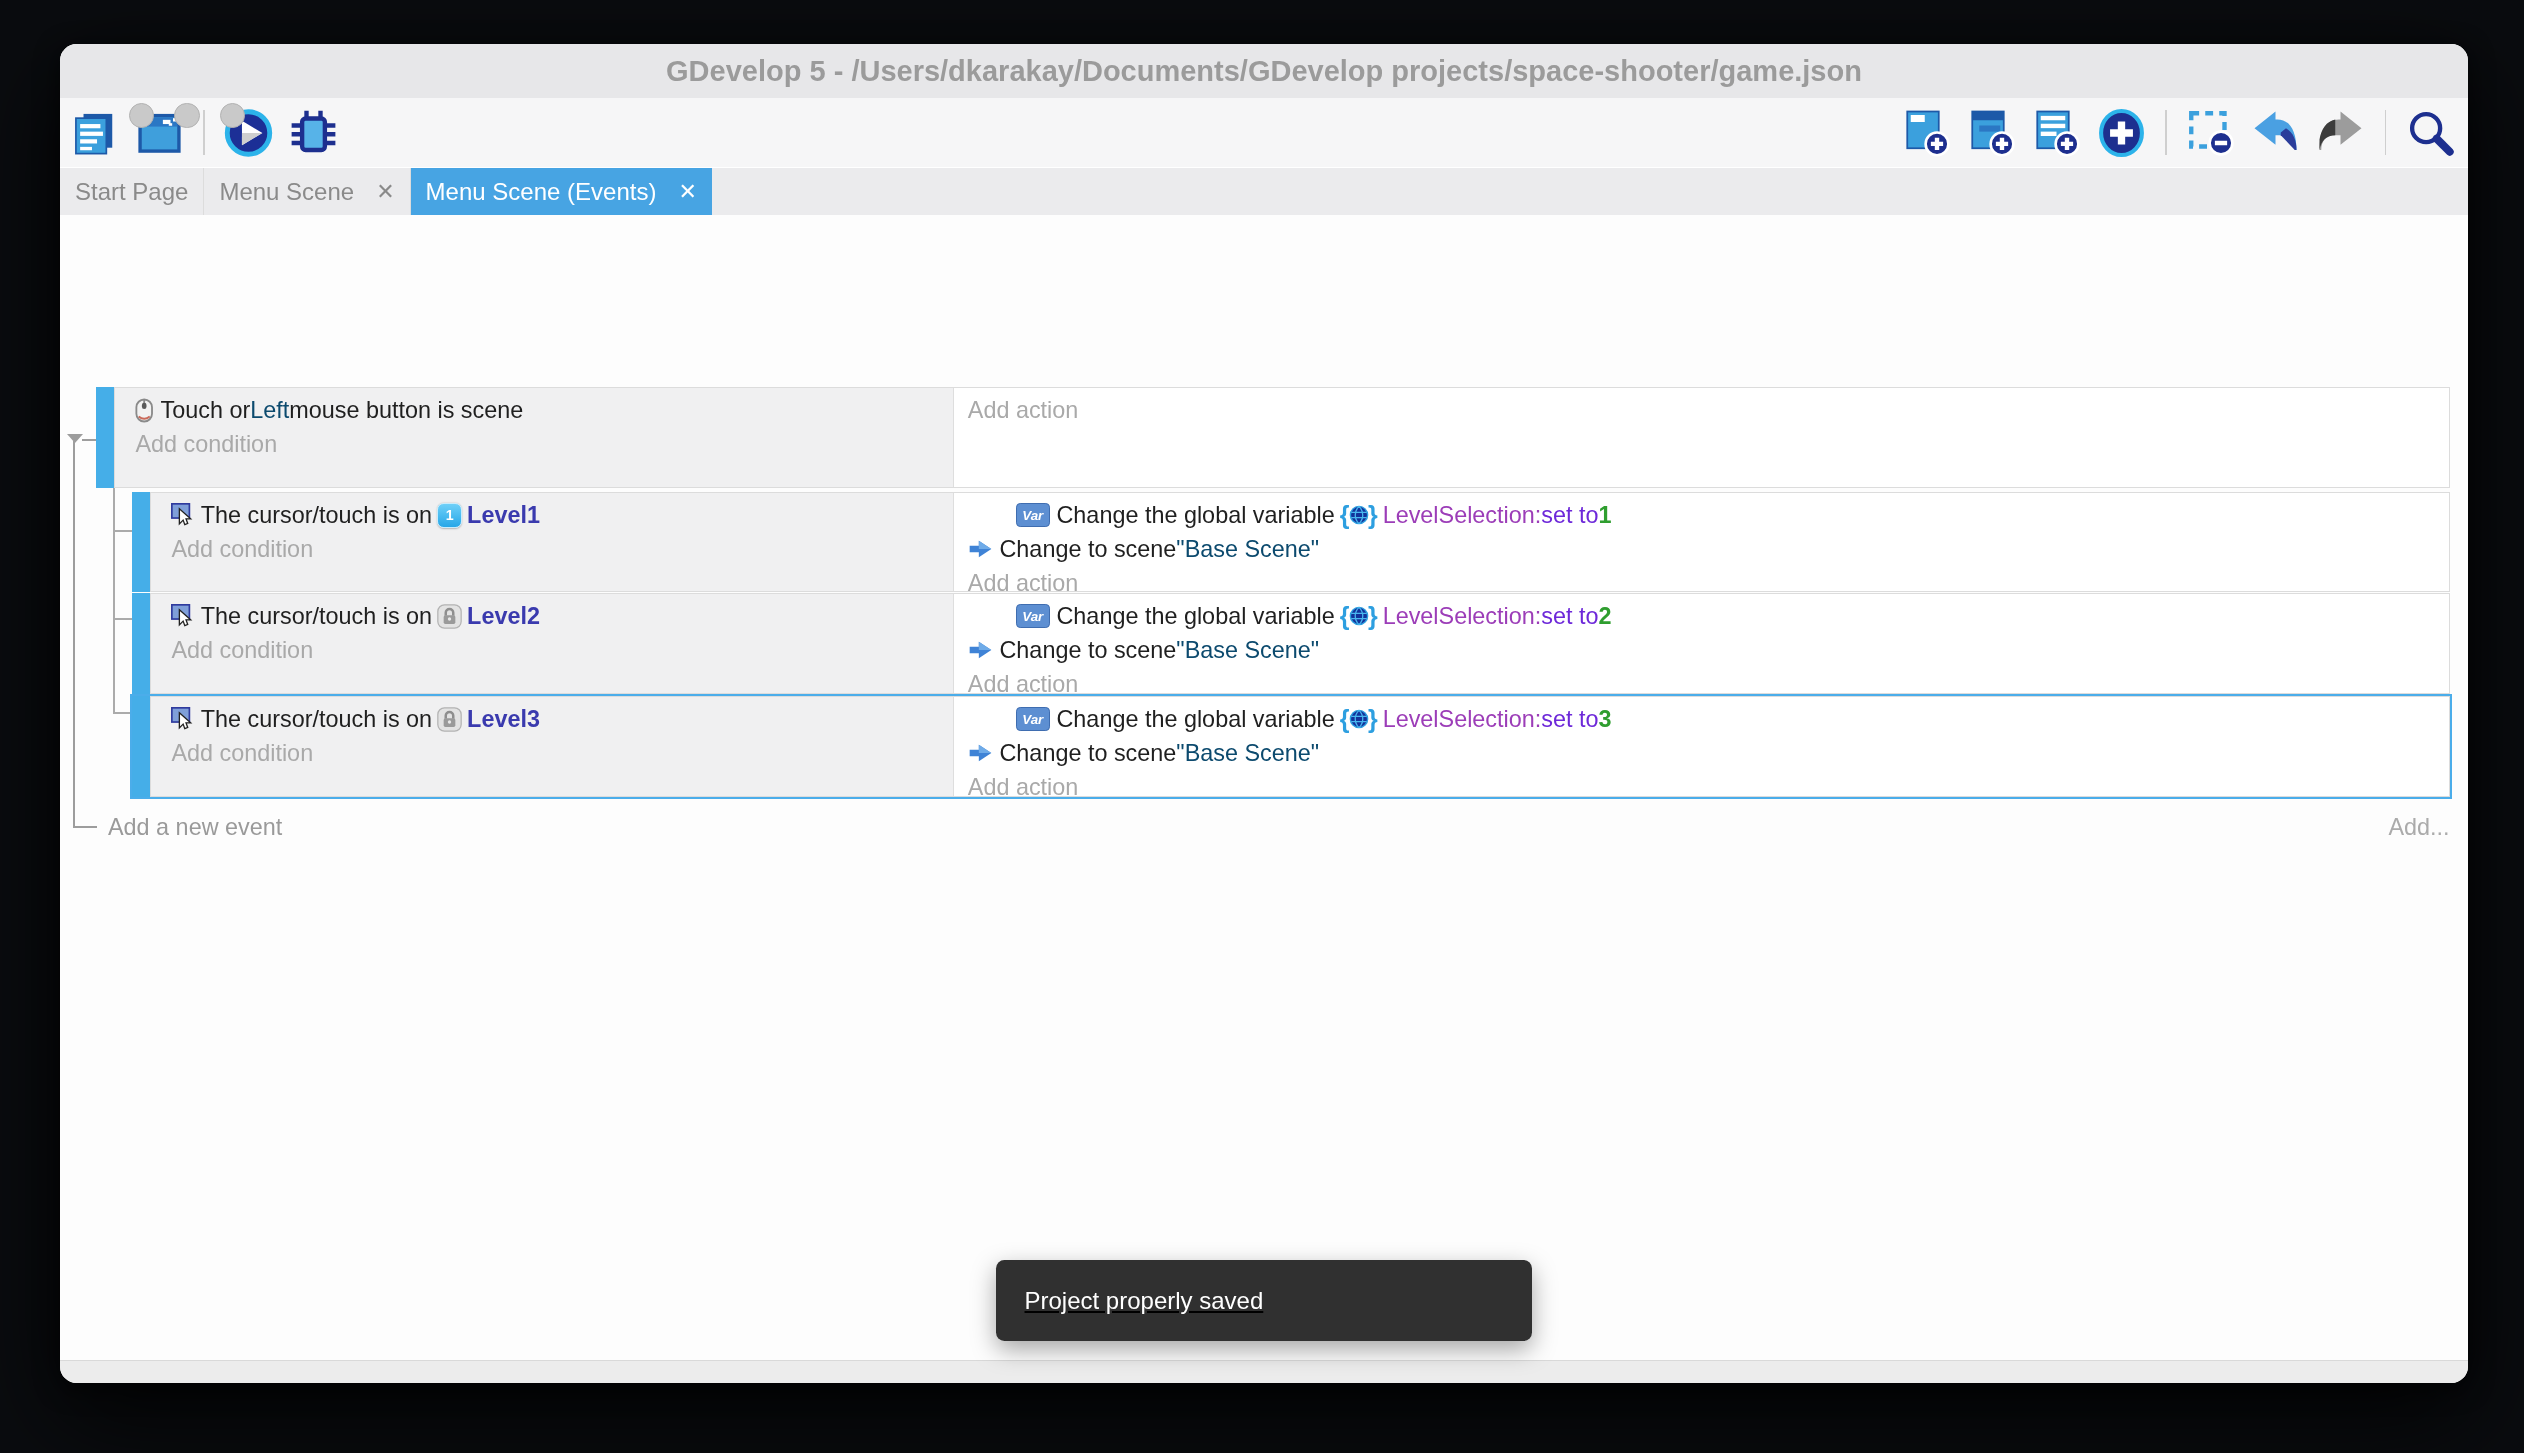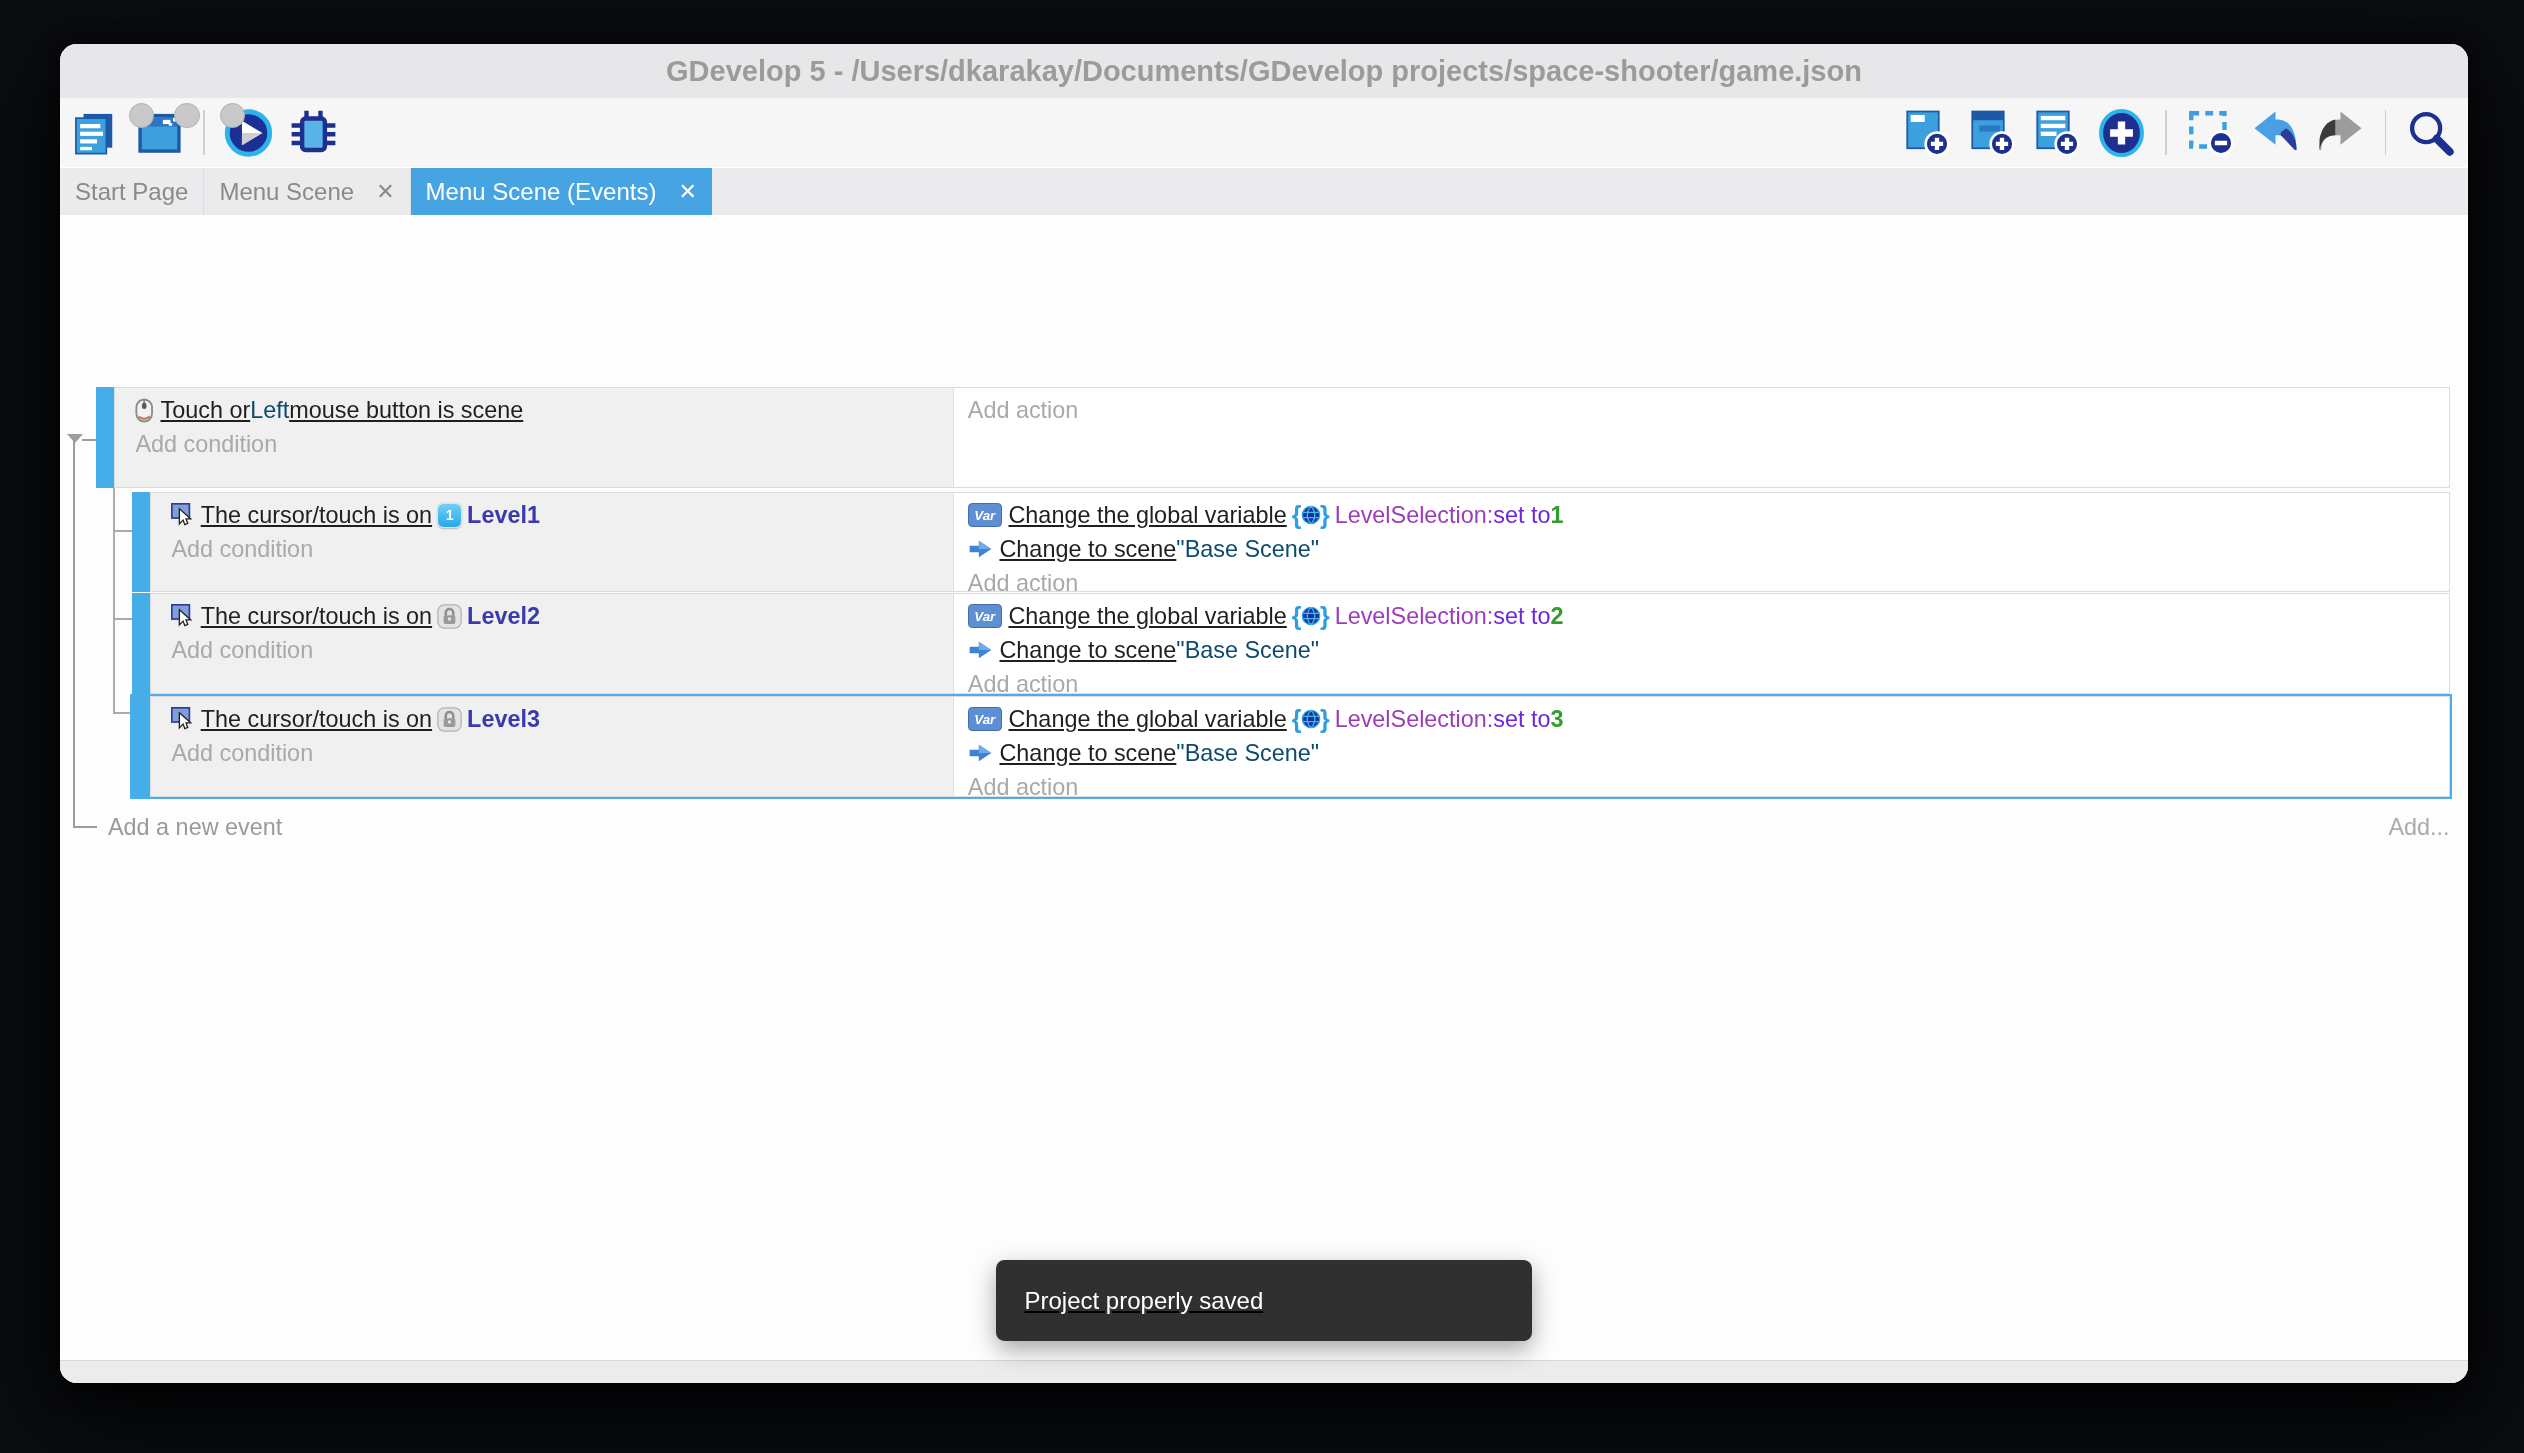--- a/index.html
+++ b/index.html
@@ -42,35 +42,35 @@
   
   .event{position:absolute;display:flex;cursor:pointer;}
   .event .bar{width:18.4px;background:#45aee8;flex:none;}
   .event .box{display:flex;border:0.8px solid #dcdcdc;background:#fff;flex:1;}
   .event.selected{outline:2.5px solid #4badea;}
   .cond{background:#f0f0f1;border-right:0.8px solid #dedede;padding:5px 0 0 20px;box-sizing:border-box;flex:none;}
   .act{background:#fff;padding:5px 0 0 13.4px;box-sizing:border-box;flex:1;}
   .line{height:34px;display:flex;align-items:center;font-size:23.4px;white-space:nowrap;}
   .ic{display:inline-flex;align-items:center;justify-content:center;margin-right:6.7px;flex:none;}
   .ic-inline{display:inline-flex;align-items:center;justify-content:center;margin:0 5px;flex:none;}
-  .sg-t{color:#1f1f1f;text-decoration:underline;}
+  .sg-t{color:#1f1f1f;}
   .sg-p{color:#0c4a6e;}
   .sg-obj{color:#3a3aae;font-weight:700;}
   .sg-var{color:#9c3db8;}
   .sg-setto{color:#6d28d9;}
   .sg-num{color:#2f9e2f;font-weight:600;}
   .addlink{color:#a9a9a9;}
   .footline{position:absolute;height:33px;line-height:33px;font-size:23.4px;color:#9a9a9a;cursor:pointer;}
   
   .objicon{width:25px;height:25px;border-radius:6.7px;display:inline-flex;align-items:center;justify-content:center;
     font-size:14.2px;font-weight:700;color:#fff;}
   .lv1{background:linear-gradient(180deg,#6fd0f8 0%,#27a7e8 100%);border:1.7px solid #c8ecfc;box-sizing:border-box;
     box-shadow:0 0.8px 1.7px rgba(0,0,0,.25);}
   .varicon{width:32px;height:22px;border-radius:4.2px;background:#5d8fd2;border:0.8px solid #3f6db0;
-    color:#fff;font-style:italic;font-weight:700;font-size:13.4px;display:inline-flex;align-items:center;justify-content:center;}
+    color:#fff;font-style:italic;font-weight:700;font-size:13.4px;display:inline-flex;align-items:center;justify-content:center;margin-left:48px;}
   .gbraces{display:inline-flex;align-items:center;font-weight:700;font-size:25px;color:#2d9fe0;line-height:1;}
   .gbraces svg{margin:0 -0.8px;}
   
   .toast{position:absolute;left:936px;top:1216px;width:536px;height:81px;background:#303030;border-radius:8.4px;
     box-shadow:0 8.4px 25px rgba(0,0,0,.35);display:flex;align-items:center;padding-left:28.5px;box-sizing:border-box;text-decoration:underline;}
   .toast span{color:#fff;font-size:24px;}
 </style>
 </head>
 <body>
 

